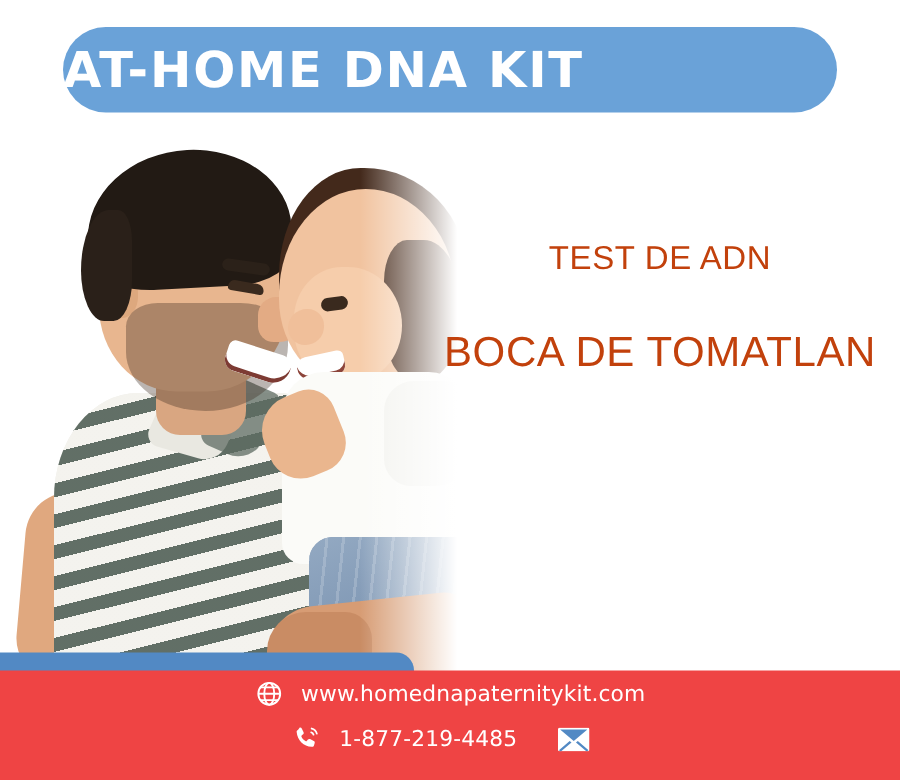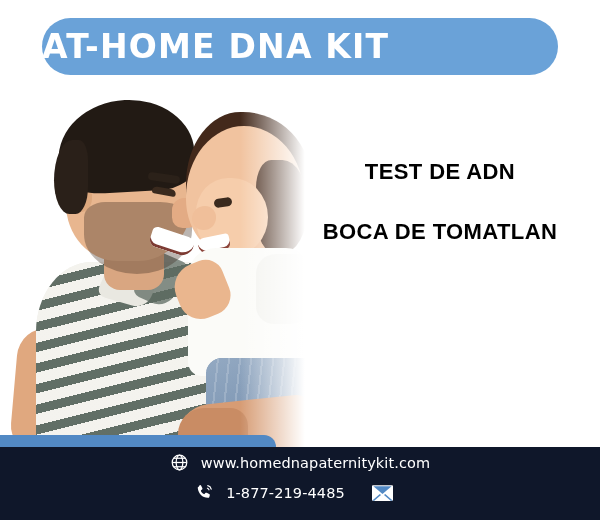--- a/index.html
+++ b/index.html
@@ -356,49 +356,49 @@
 
   
   .text-block {
     position: absolute;
     left: 296px;
     top: 160px;
     width: 288px;
     text-align: center;
   }
   .text-line {
-    color: #000000;
+    color: #c2410c;
     font-family: "Liberation Sans", sans-serif;
-    font-weight: bold;
+    font-weight: normal;
     font-size: 22px;
     letter-spacing: 0.4px;
     line-height: 1.1;
     white-space: nowrap;
   }
   .text-line.line-1 { margin-bottom: 36px; }
   .text-line.line-2 { margin-bottom: 36px; }
-  .text-line.line-3 { font-size: 22px; }
+  .text-line.line-3 { font-size: 28px; }
 
   
   .footer-tab {
     position: absolute;
     left: 0;
     top: 435px;
     width: 276px;
     height: 30px;
     background: #5289c4;
     border-radius: 0 12px 0 0;
   }
   .footer {
     position: absolute;
     left: 0;
     top: 447px;
     width: 600px;
     height: 73px;
-    background: #0f172a;
+    background: #ef4444;
   }
   .footer-row {
     position: absolute;
     display: flex;
     align-items: center;
     white-space: nowrap;
   }
   .footer-row-1 {
     left: 0;
     right: 0;

